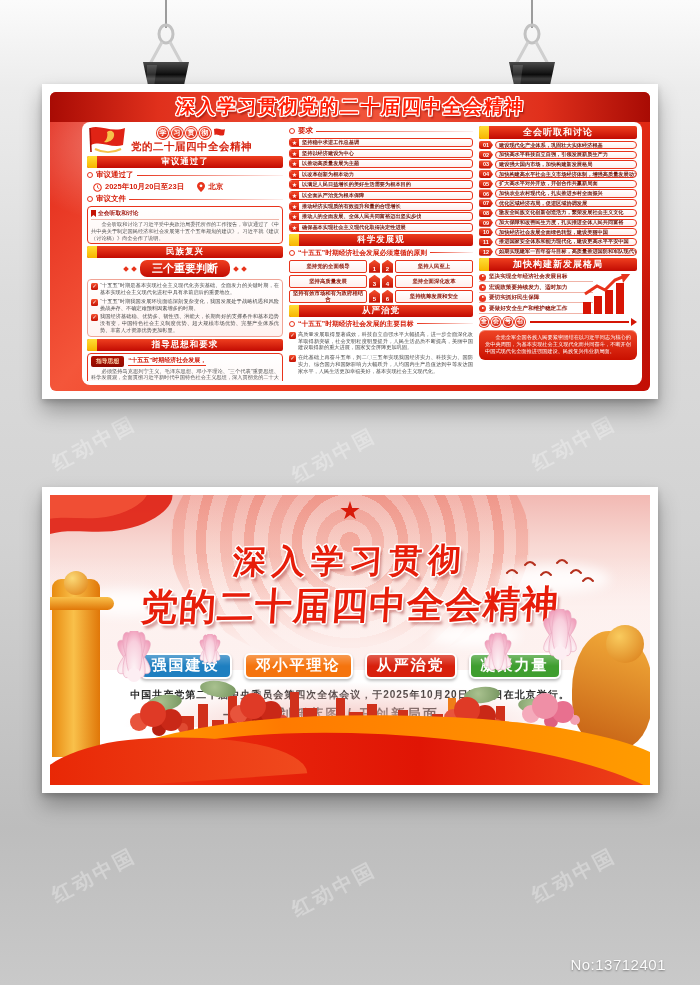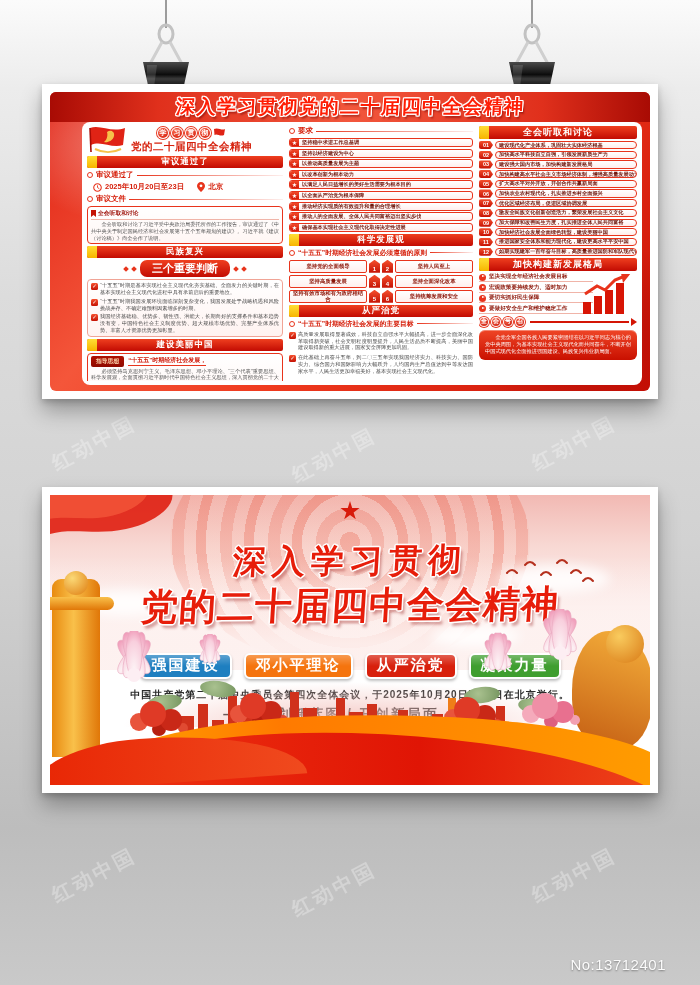--- a/index.html
+++ b/index.html
@@ -311,21 +311,21 @@
               <span class="chk">✓</span>
               <p class="tiny">“十五五”时期我国发展环境面临深刻复杂变化，我国发展处于战略机遇和风险挑战并存、不确定难预料因素增多的时期。</p>
             </div>
               <div class="jitem">
               <span class="chk">✓</span>
               <p class="tiny">我国经济基础稳、优势多、韧性强、潜能大，长期向好的支撑条件和基本趋势没有变，中国特色社会主义制度优势、超大规模市场优势、完整产业体系优势、丰富人才资源优势更加彰显。</p>
             </div>
             </div>
 
           <div class="banner">
-              <span>建设美丽中国</span>
+              <span>指导思想和要求</span>
             </div>
           <div class="gbox">
             <div class="gtag-row">
               <span class="gtag">指导思想</span>
               <b class="glead">“十五五”时期经济社会发展，</b>
             </div>
             <p class="tiny indent">必须坚持马克思列宁主义、毛泽东思想、邓小平理论、“三个代表”重要思想、科学发展观，全面贯彻习近平新时代中国特色社会主义思想，深入贯彻党的二十大和二十届历次全会精神，如期全面建成社会主义现代化强国、实现第二个百年奋斗目标，以中国式现代化全面推进中华民族伟大复兴</p>
           </div>
         </div>
 

